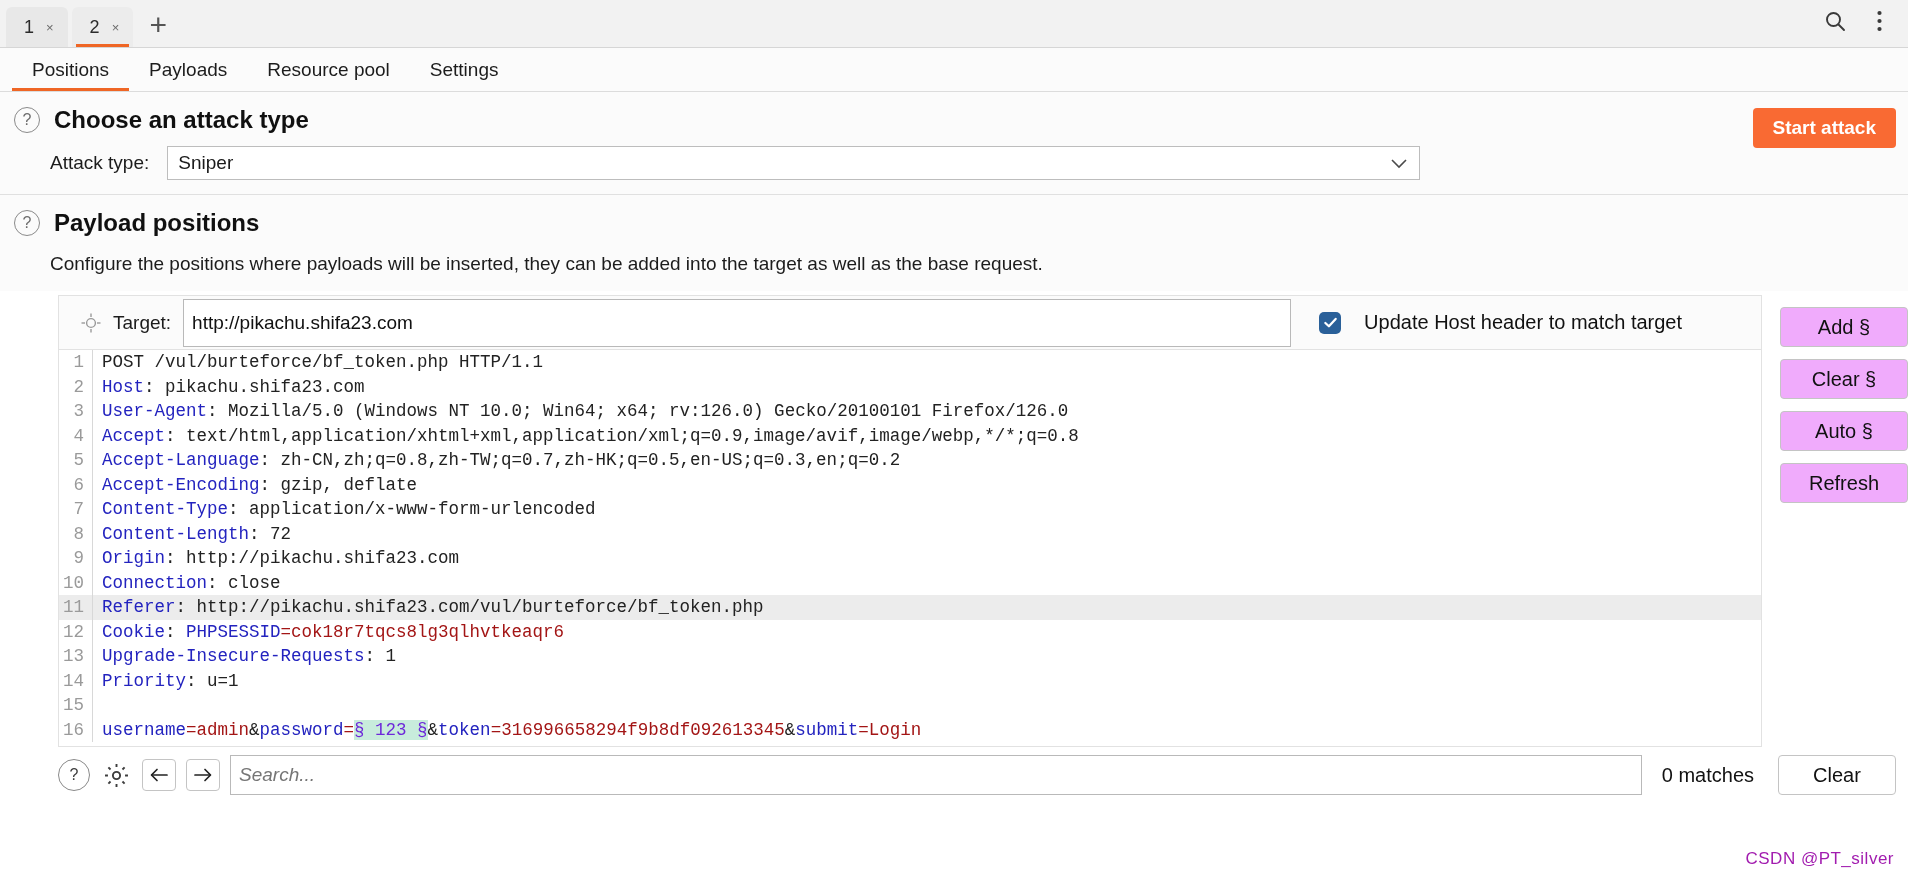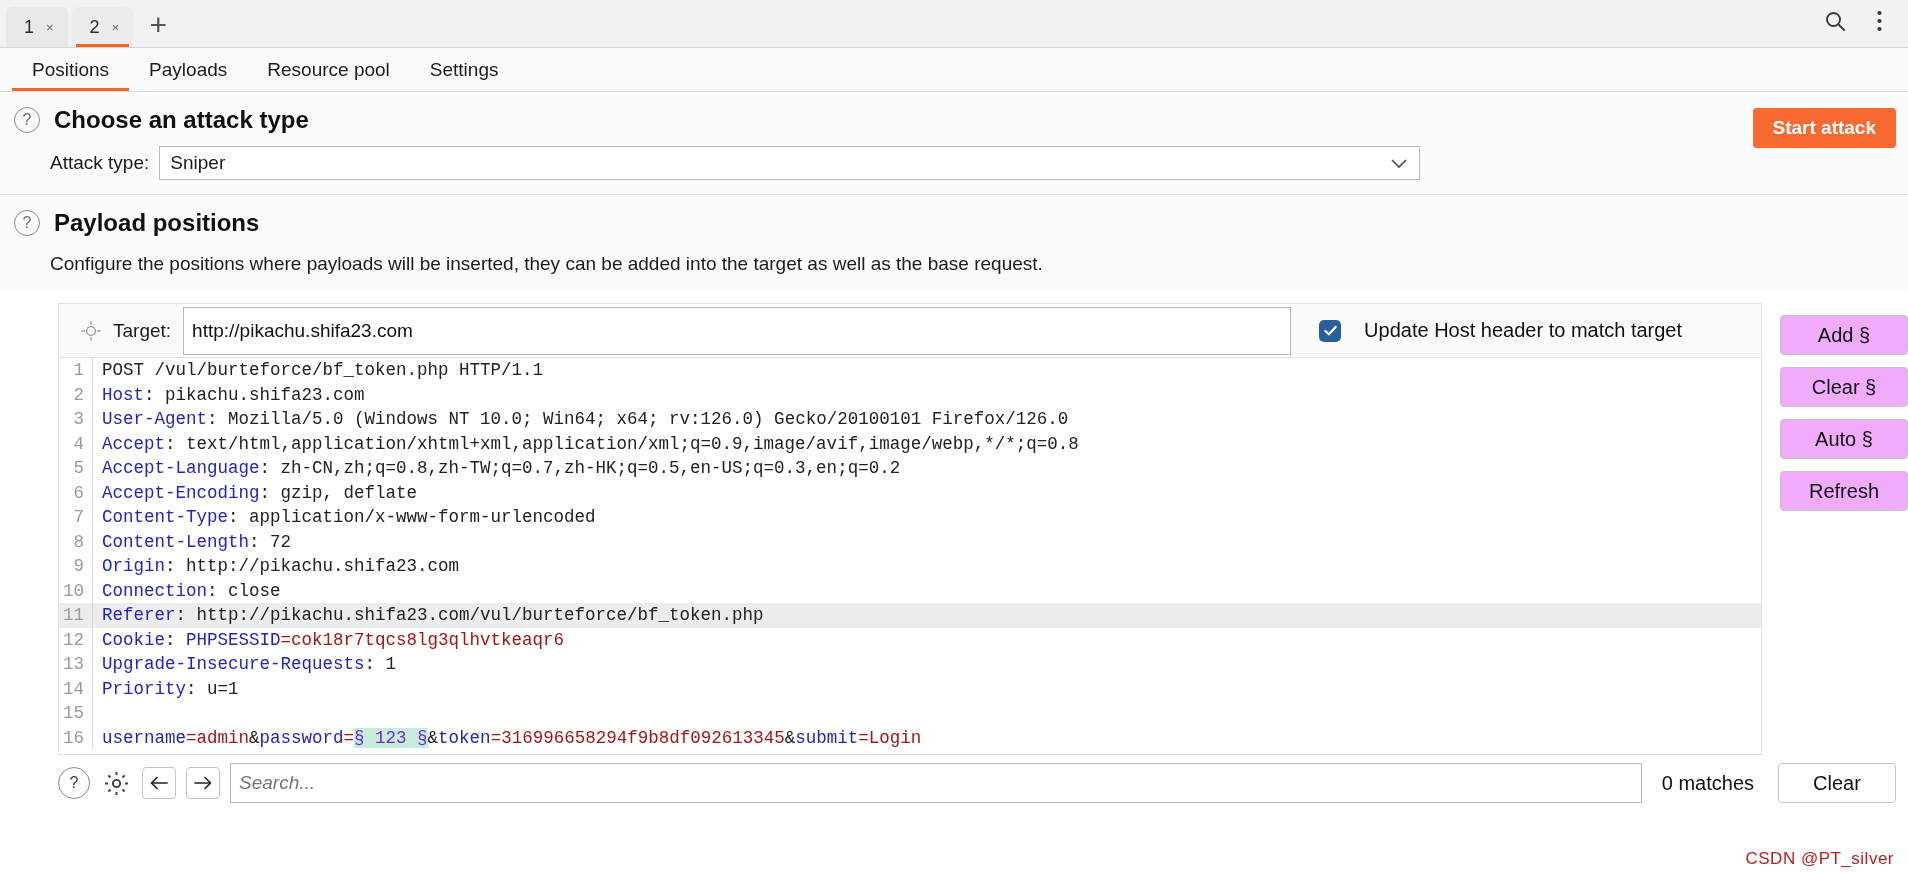--- a/index.html
+++ b/index.html
@@ -86,21 +86,21 @@
     width: 26px; height: 26px; border-radius: 50%;
     border: 1.6px solid #8a8a8a;
     color: #6d6d6d;
     font-size: 16px;
     display: flex; align-items: center; justify-content: center;
     flex: none;
   }
   .sec-title { font-size: 24px; font-weight: bold; color: #101010; }
 
   .attack-row {
-    display: flex; align-items: center; gap: 10px;
+    display: flex; align-items: center; gap: 18px;
     padding: 8px 0 14px 50px;
   }
   .attack-label { font-size: 19px; color: #1c1c1c; }
   .select {
     flex: 1;
     margin-right: 488px;
     height: 34px;
     border: 1px solid #bdbdbd;
     background: #ffffff;
     display: flex; align-items: center;
@@ -127,21 +127,21 @@
     background: #f96a33;
     color: #ffffff;
     font-size: 19px; font-weight: bold;
     padding: 9px 20px;
     border: none; border-radius: 4px;
     font-family: "Liberation Sans", sans-serif;
   }
 
   
   .editor-wrap {
-    margin: 12px 0 0 58px;
+    margin: 4px 0 0 58px;
     display: flex;
     align-items: flex-start;
     border-radius: 7px;
   }
   .editor-col { flex: 1; }
   .target-row {
     display: flex; align-items: center; gap: 12px;
     height: 54px;
     padding-left: 22px;
     border: 1px solid #e2e2e2;
@@ -244,21 +244,21 @@
   .clear-btn {
     width: 118px; height: 40px;
     border: 1px solid #c4c4c4; border-radius: 4px;
     background: #fff; font-size: 20px; color: #111;
     font-family: "Liberation Sans", sans-serif;
   }
   .watermark {
     position: absolute;
     right: 14px; bottom: 4px;
     font-size: 17px;
-    color: #b91c1c;
+    color: #a21caf;
     letter-spacing: 0.5px;
     pointer-events: none;
     margin-left: 14px;
   }
   .page { position: relative; width: 1908px; height: 873px; }
 </style>
 </head>
 <body>
 
 <div class="page">

